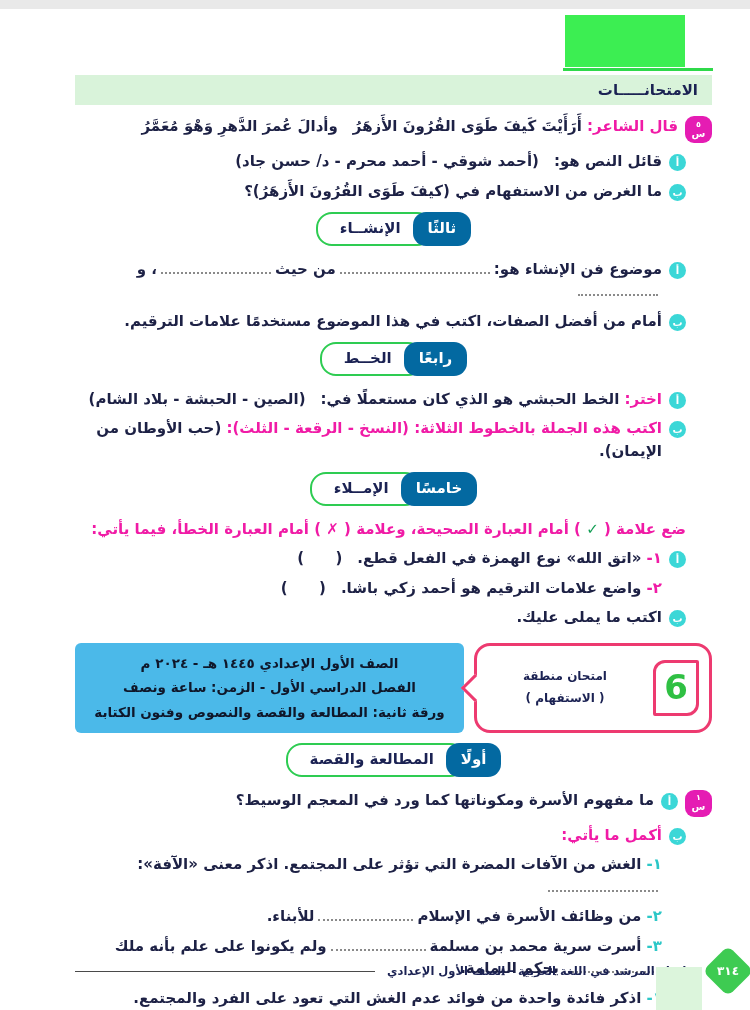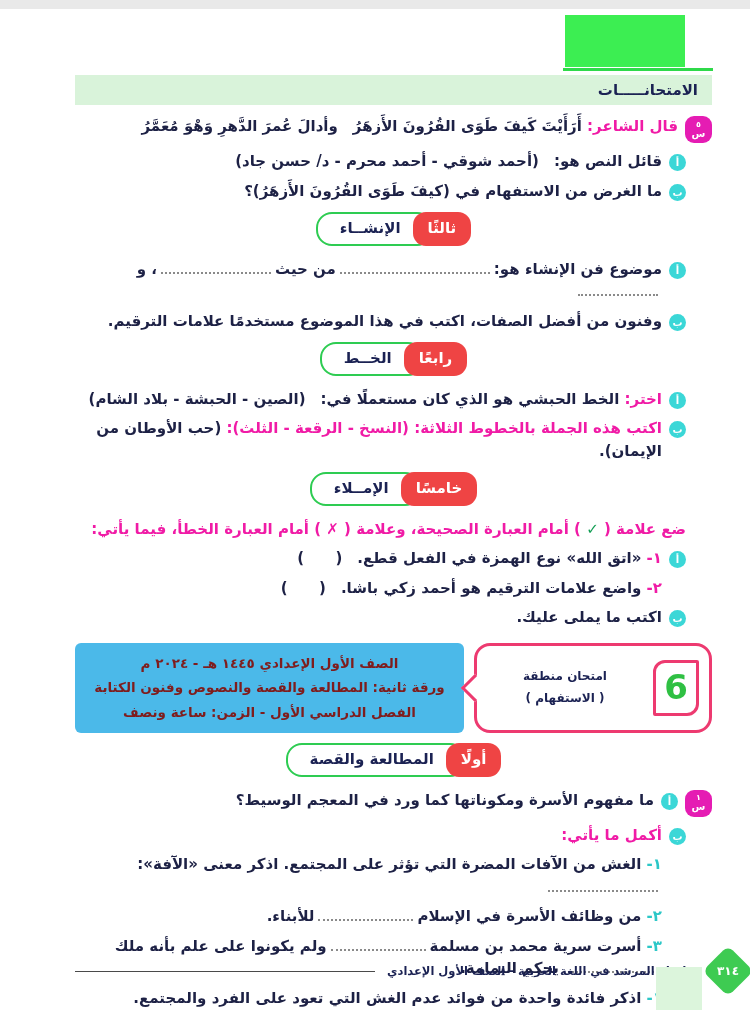--- a/index.html
+++ b/index.html
@@ -29,33 +29,33 @@
   .pink { color:#f01ba6; }
   .teal-num { color:#2cc7c7; }
   .pink-num { color:#f01ba6; }
   .push-left { margin-right:auto; padding-right:8px; white-space:nowrap; }
 
   .blank { display:inline-block; border-bottom:2px dotted #8a8a8a; height:13px; margin:0 4px; vertical-align:baseline; }
   .w150 { width:150px; } .w110 { width:110px; } .w80 { width:80px; } .w95 { width:95px; }
 
   .banner-row { display:flex; justify-content:center; margin:10px 0 12px 0; }
   .banner { display:flex; align-items:center; }
-  .ordinal { background:#ef4444; color:#fff; border-radius:13px; padding:5px 15px 6px 15px; font-size:15px; position:relative; z-index:2; }
+  .ordinal { background:#0369a1; color:#fff; border-radius:13px; padding:5px 15px 6px 15px; font-size:15px; position:relative; z-index:2; }
   .btitle { background:#fff; border:2px solid #2ecc52; color:#1b2253; border-radius:16px; padding:3px 30px 4px 22px; margin-right:-20px; z-index:1; font-size:15px; }
 
   .checkmark { color:#129e54; font-size:15px; }
   .crossmark { color:#f01ba6; font-size:15px; }
 
   
   .exam-header { display:flex; align-items:stretch; gap:10px; margin:14px 0 10px 0; }
   .exam-badge { position:relative; flex:0 0 238px; background:#fff; border:3px solid #ed3a70; border-radius:16px; display:flex; align-items:center; gap:10px; padding:8px 10px; z-index:2; }
   .exam-badge::after { content:''; position:absolute; left:-12px; top:50%; width:17px; height:17px; background:#fff; border-left:3px solid #ed3a70; border-bottom:3px solid #ed3a70; transform:translateY(-50%) rotate(45deg); }
   .exam-num { flex:0 0 auto; width:46px; height:56px; background:#fff; border:3px solid #ed3a70; border-radius:12px 2px 12px 2px; display:flex; align-items:center; justify-content:center; color:#2fc043; font-size:34px; }
   .exam-title { flex:1; text-align:center; color:#1b2253; font-size:12px; line-height:1.8; }
-  .info-box { flex:1; background:#4bb9e9; border-radius:6px; color:#7f1d1d; text-align:center; font-size:13.5px; line-height:1.85; padding:8px 6px; }
+  .info-box { flex:1; background:#4bb9e9; border-radius:6px; color:#0f172a; text-align:center; font-size:13.5px; line-height:1.85; padding:8px 6px; }
 
   
   .footer { position:absolute; left:75px; right:4px; top:944px; display:flex; align-items:center; }
   .diamond { flex:0 0 auto; width:36px; height:36px; background:#3ecb52; border-radius:7px; transform:rotate(45deg); display:flex; align-items:center; justify-content:center; }
   .diamond span { transform:rotate(-45deg); color:#fff; font-size:12px; font-weight:bold; }
   .footer-text { color:#1b2253; font-size:11.5px; font-weight:bold; margin:0 12px; white-space:nowrap; }
   .footer-line { flex:1; border-top:1.5px solid #4a4a4a; }
   .green-strip { position:absolute; right:48px; bottom:0; width:46px; height:52px; background:#dcf5dc; }
 </style>
 </head>
@@ -112,21 +112,21 @@
         </span>
       <p>
         <span>موضوع فن الإنشاء هو:</span><span class="blank w150"></span><span>من حيث</span><span class="blank w110"></span><span>، و</span><span class="blank w80"></span>
       </p>
     </div>
 
     <div class="qrow ind1">
       <span class="circ">
           <span>ب</span>
         </span>
-      <p>وفنون من أفضل الصفات، اكتب في هذا الموضوع مستخدمًا علامات الترقيم.</p>
+      <p>أمام من أفضل الصفات، اكتب في هذا الموضوع مستخدمًا علامات الترقيم.</p>
     </div>
 
     <div class="banner-row">
       <div class="banner">
         <span class="ordinal">رابعًا</span>
         <span class="btitle">الخــط</span>
       </div>
     </div>
 
     <div class="qrow ind1">
@@ -198,22 +198,22 @@
         <div class="exam-num">
           <span>6</span>
         </div>
         <div class="exam-title">
           <div>امتحان منطقة</div>
           <div>( الاستفهام )</div>
         </div>
       </div>
       <div class="info-box">
         <div>الصف الأول الإعدادي ١٤٤٥ هـ - ٢٠٢٤ م</div>
+        <div>الفصل الدراسي الأول - الزمن: ساعة ونصف</div>
         <div>ورقة ثانية: المطالعة والقصة والنصوص وفنون الكتابة</div>
-        <div>الفصل الدراسي الأول - الزمن: ساعة ونصف</div>
       </div>
     </div>
 
     <div class="banner-row">
       <div class="banner">
         <span class="ordinal">أولًا</span>
         <span class="btitle">المطالعة والقصة</span>
       </div>
     </div>
 

